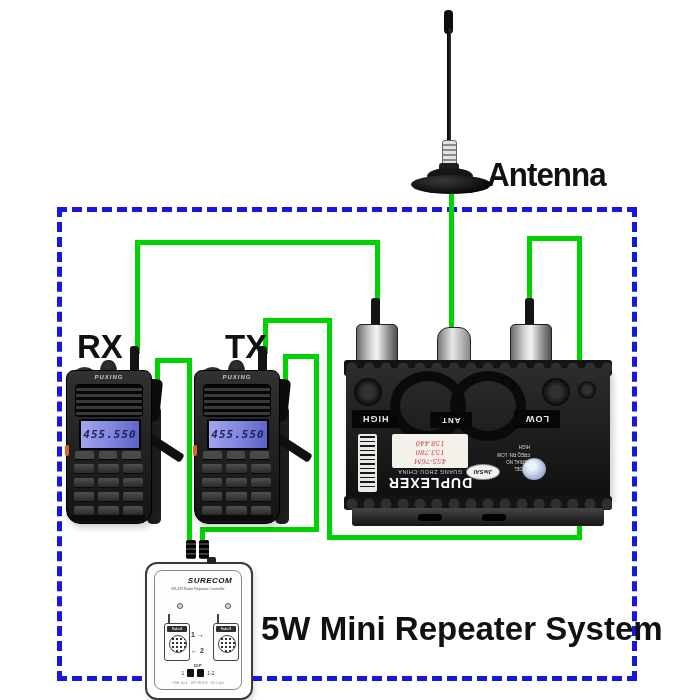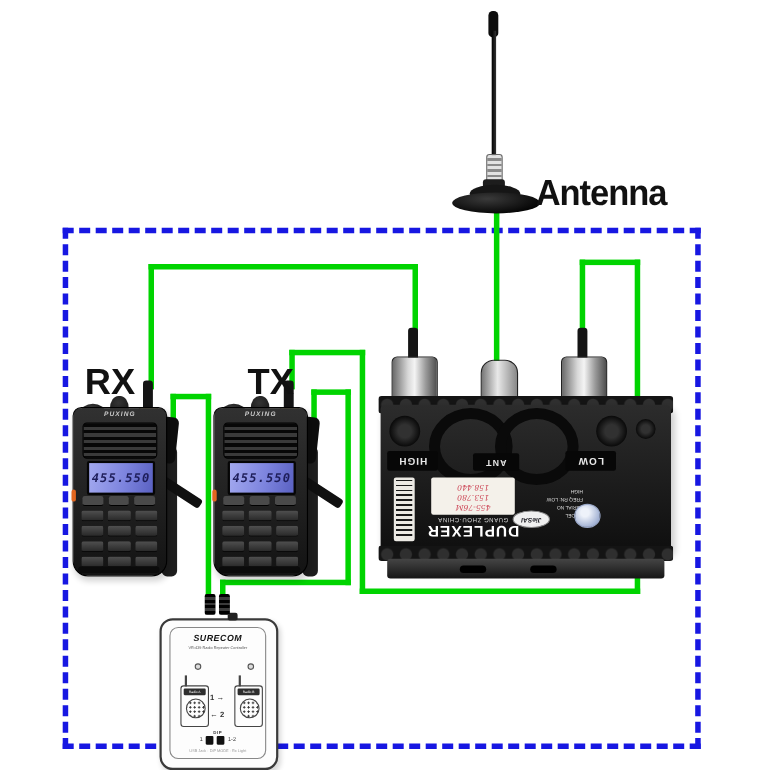--- a/index.html
+++ b/index.html
@@ -93,21 +93,21 @@
   .d-slot{top:6px;width:24px;height:7px;background:#000;border-radius:4px;}
   
   #controller{left:145px;top:562px;width:104px;height:134px;background:#fdfdfd;border:2px solid #3a3a3a;
       border-radius:12px;z-index:3;box-shadow:2px 3px 5px rgba(0,0,0,.15);}
   #controller .part{position:absolute;}
   #c-nub{left:60px;top:-7px;width:9px;height:7px;background:#222;border-radius:2px;}
   .c-plug{top:-24px;width:10px;height:19px;border-radius:2px;background:#111;
       background-image:repeating-linear-gradient(180deg,#000 0 3px,#3a3a3a 3px 5px);}
   #c-panel{left:7px;top:6px;width:86px;height:118px;border:1.5px solid #888;border-radius:8px;}
   #c-panel .part{position:absolute;}
-  #c-logo{left:0;top:5px;width:100%;text-align:center;font-weight:bold;font-style:italic;
+  #c-logo{left:12px;top:5px;width:100%;text-align:center;font-weight:bold;font-style:italic;
       font-size:8px;letter-spacing:.5px;color:#111;}
   #c-sub{left:0;top:16px;width:100%;text-align:center;font-size:3.5px;color:#555;}
   .c-led{top:32px;width:4px;height:4px;border-radius:50%;border:1px solid #555;background:#ddd;}
   .c-walkie{top:52px;width:24px;height:36px;border:1px solid #444;border-radius:3px;}
   .c-walkie .w-ant{position:absolute;left:3px;top:-10px;width:2px;height:10px;background:#444;}
   .c-walkie .w-label{position:absolute;left:2px;top:2px;right:2px;height:6px;background:#2e2e2e;border-radius:1px;
       color:#fff;font-size:3px;text-align:center;line-height:6px;}
   .c-walkie .w-spk{position:absolute;left:4px;top:11px;width:16px;height:16px;border:1px solid #444;border-radius:50%;
       background-image:radial-gradient(#333 .8px,transparent 1px);background-size:4px 4px;background-position:1px 1px;}
   .c-arrow{color:#333;font-size:7px;font-weight:bold;}
@@ -308,14 +308,15 @@
       <div id="c-sw" class="part">
         <span>1</span>
         <span class="c-sq"></span>
         <span class="c-sq"></span>
         <span>1-2</span>
       </div>
       <div id="c-footer" class="part">USB Jack · DIP MODE · Rx Light</div>
     </div>
   </div>
 
+  <div id="system-title" class="biglabel" style="left:261px;top:610px">5W Mini Repeater System</div>
 
 </div>
 
 </body></html>

